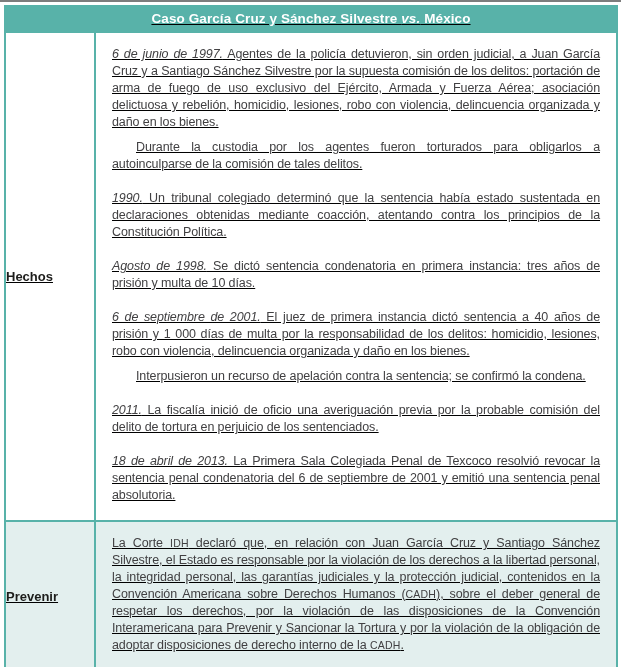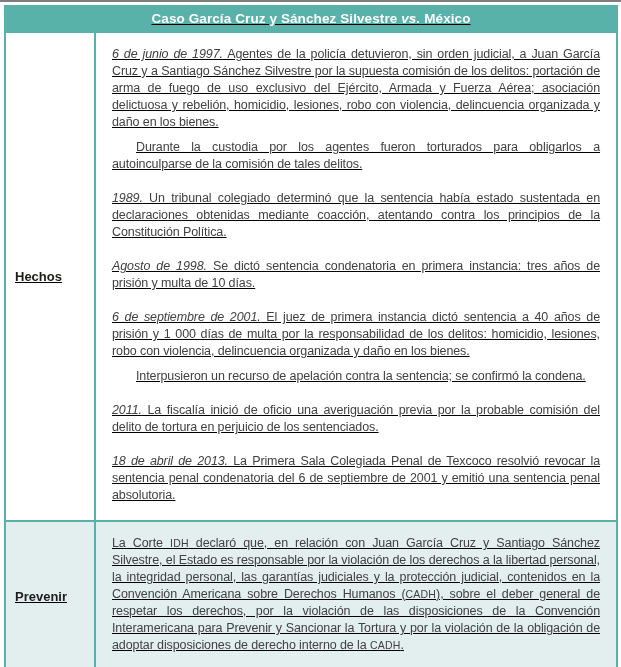--- a/index.html
+++ b/index.html
@@ -42,21 +42,20 @@
   }
   .body-row.highlight{
     background:var(--row-highlight);
   }
   .label-cell{
     flex:0 0 90px;
     width:90px;
     border-right:2px solid var(--teal);
     display:flex;
     align-items:center;
-    padding-left:9px;
     box-sizing:border-box;
     font-weight:bold;
     font-size:13px;
     color:var(--label);
   }
   .content-cell{
     flex:1;
     padding:5px 8px 8px 8px;
     font-size:12.5px;
     line-height:17px;
@@ -78,21 +77,21 @@
 
 <div class="case-table">
 
   <div class="title-row"><span>Caso García Cruz y Sánchez Silvestre </span><span class="it">vs.</span><span> México</span></div>
 
   <div class="body-row">
     <div class="label-cell">Hechos</div>
     <div class="content-cell tall">
         <p class="para"><span class="it">6 de junio de 1997.</span><span> Agentes de la policía detuvieron, sin orden judicial, a Juan García Cruz y a Santiago Sánchez Silvestre por la supuesta comisión de los delitos: portación de arma de fuego de uso exclusivo del Ejército, Armada y Fuerza Aérea; asociación delictuosa y rebelión, homicidio, lesiones, robo con violencia, delincuencia organizada y daño en los bienes.</span></p>
         <p class="para indent"><span>Durante la custodia por los agentes fueron torturados para obligarlos a autoinculparse de la comisión de tales delitos.</span></p>
-        <p class="para gap"><span class="it">1989.</span><span> Un tribunal colegiado determinó que la sentencia había estado sustentada en declaraciones obtenidas mediante coacción, atentando contra los principios de la Constitución Política.</span></p>
+        <p class="para gap"><span class="it">1990.</span><span> Un tribunal colegiado determinó que la sentencia había estado sustentada en declaraciones obtenidas mediante coacción, atentando contra los principios de la Constitución Política.</span></p>
         <p class="para gap"><span class="it">Agosto de 1998.</span><span> Se dictó sentencia condenatoria en primera instancia: tres años de prisión y multa de 10 días.</span></p>
         <p class="para gap"><span class="it">6 de septiembre de 2001.</span><span> El juez de primera instancia dictó sentencia a 40 años de prisión y 1 000 días de multa por la responsabilidad de los delitos: homicidio, lesiones, robo con violencia, delincuencia organizada y daño en los bienes.</span></p>
         <p class="para indent"><span>Interpusieron un recurso de apelación contra la sentencia; se confirmó la condena.</span></p>
         <p class="para gap"><span class="it">2011.</span><span> La fiscalía inició de oficio una averiguación previa por la probable comisión del delito de tortura en perjuicio de los sentenciados.</span></p>
         <p class="para gap"><span class="it">18 de abril de 2013.</span><span> La Primera Sala Colegiada Penal de Texcoco resolvió revocar la sentencia penal condenatoria del 6 de septiembre de 2001 y emitió una sentencia penal absolutoria.</span></p>
       </div>
   </div>
 
   <div class="body-row highlight">
     <div class="label-cell">Prevenir</div>

